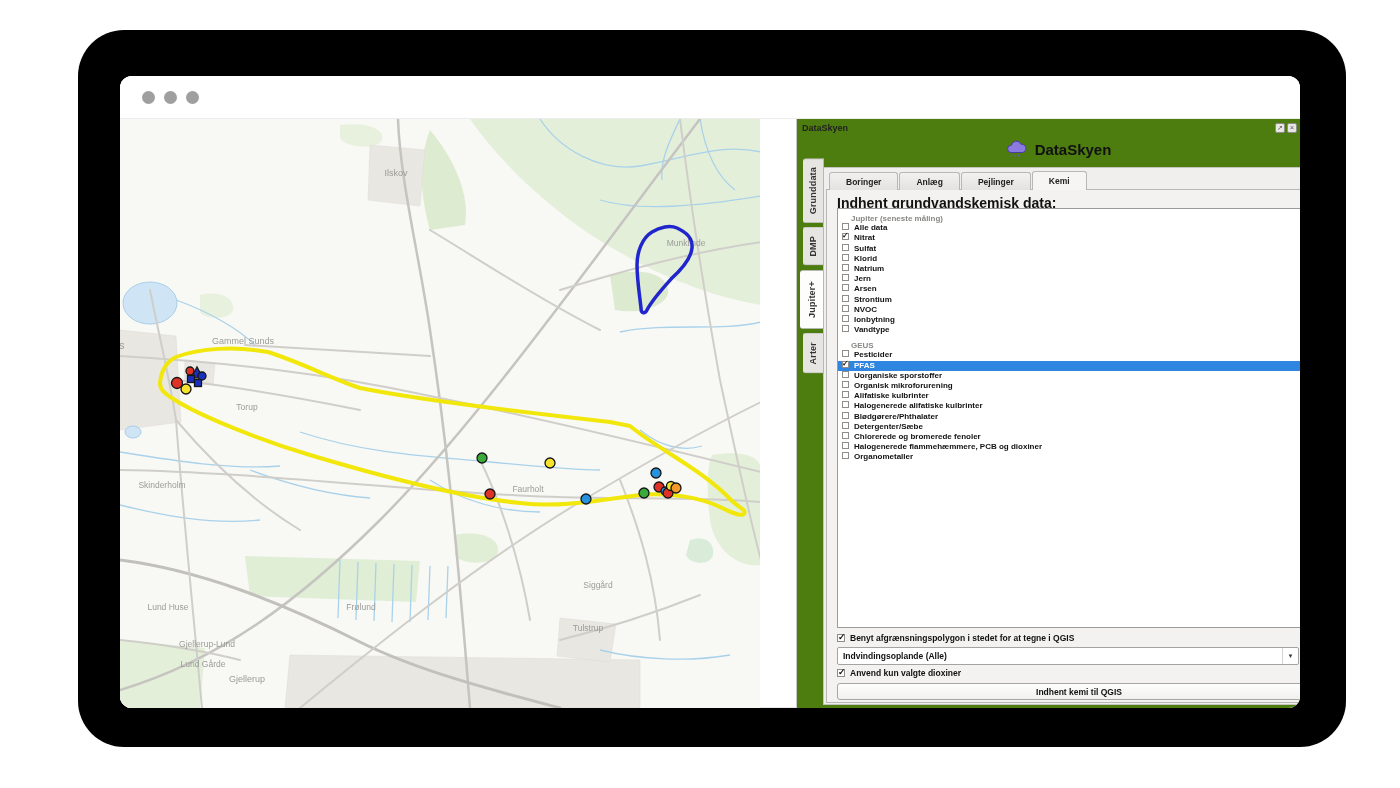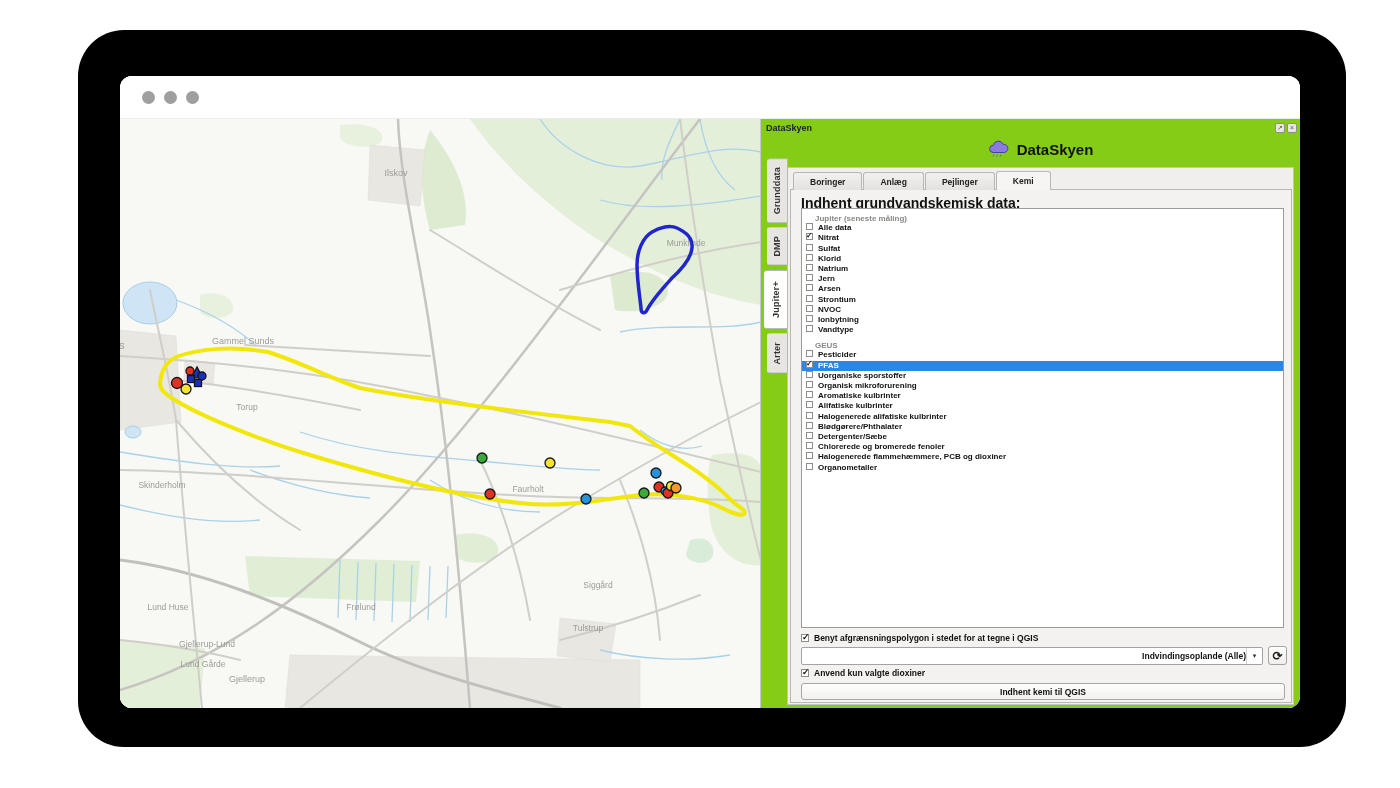--- a/index.html
+++ b/index.html
@@ -8,21 +8,21 @@
   .window { position:absolute; left:120px; top:76px; width:1180px; height:632px; background:#fff; border-radius:12px; overflow:hidden; box-shadow:0 0 0 1px #e8e8e8 inset; }
   .titlebar { height:43px; background:#fff; border-bottom:1px solid #ececec; display:flex; align-items:center; padding-left:22px; }
   .tl-dot { width:13px; height:13px; border-radius:50%; background:#9f9f9f; margin-right:9px; }
   .content { position:absolute; top:43px; left:0; right:0; bottom:0; display:flex; }
 
   
   .map { position:relative; width:640px; height:589px; background:#f8f8f5; overflow:hidden; flex:none; }
   .map svg { display:block; }
 
   
-  .panel { position:relative; flex:1; background:#84cc16; border-left:1px solid #c9c7c4; font-family:"Liberation Sans", sans-serif; }
+  .panel { position:relative; flex:1; background:#4d7c0f; border-left:1px solid #c9c7c4; font-family:"Liberation Sans", sans-serif;margin-left:36px; }
   .dock-title { position:absolute; left:5px; top:4px; font-size:9px; font-weight:bold; color:#222; }
   .dock-btns { position:absolute; right:3px; top:4px; display:flex; gap:2px; }
   .dock-btn { width:10px; height:10px; border:1px solid #8f8d8a; background:#e9e7e4; font-size:7px; line-height:8px; text-align:center; color:#555; border-radius:2px; }
   .plugin-header { position:absolute; left:30px; right:10px; top:17px; height:26px; display:flex; align-items:center; justify-content:center; gap:7px; }
   .plugin-header .title { font-size:15px; font-weight:bold; color:#111; }
   .outer-frame { position:absolute; left:26px; top:48px; width:507px; height:538px; border:1px solid #c6c4c1; background:#f0efed; }
 
   .side-tabs { position:absolute; left:1px; top:39px; width:26px; }
   .side-tab { writing-mode:vertical-rl; transform:rotate(180deg); background:#e7e5e2; border:1px solid #b9b7b4; border-right:none; border-radius:0 3px 3px 0; font-size:9px; font-weight:bold; color:#333; padding:8px 3px; margin-bottom:4px; margin-left:5px; width:21px; display:flex; align-items:center; justify-content:center; letter-spacing:0.2px; }
   .side-tab.active { background:#fdfdfc; margin-left:2px; width:24px; padding:10px 3px; }
@@ -38,21 +38,21 @@
   .chem-row { height:10.2px; display:flex; align-items:flex-start; font-size:8px; font-weight:bold; color:#111; }
   .chem-row.selected { background:#2e86e0; color:#fff; }
   .cb { flex:none; width:7px; height:7px; border:1px solid #8f8d8a; background:#fff; margin:0 5px 0 4px; position:relative; }
   .cb .ck { position:absolute; left:-1px; top:-3px; font-size:8px; color:#111; font-weight:bold; }
   .grp-gap { height:5px; }
 
   .opt-row { position:absolute; left:10px; display:flex; align-items:center; font-size:8.5px; font-weight:bold; color:#111; }
   .opt-row .cb { width:8px; height:8px; margin:0 5px 0 0; }
   .opt-row .cb .ck { font-size:9px; top:-3px; left:0; }
   .combo { position:absolute; left:10px; top:457px; width:462px; height:18px; border:1px solid #a5a3a0; background:#fff; border-radius:2px; display:flex; align-items:center; }
-  .combo .val { flex:1; font-size:8.5px; font-weight:bold; color:#111; padding-left:5px;text-align:right; }
+  .combo .val { flex:1; font-size:8.5px; font-weight:bold; color:#111; padding-left:5px; }
   .combo .arrow-box { width:16px; height:100%; border-left:1px solid #d5d3d0; display:flex; align-items:center; justify-content:center; font-size:7px; color:#333; }
   .refresh-btn { position:absolute; left:477px; top:456px; width:19px; height:19px; border:1px solid #a5a3a0; border-radius:3px; background:linear-gradient(#fefefe,#efeeec); font-size:12px; font-weight:bold; color:#222; display:flex; align-items:center; justify-content:center; }
   .fetch-btn { position:absolute; left:10px; top:493px; width:484px; height:17px; border:1px solid #a8a6a3; border-radius:3px; background:linear-gradient(#fefefe,#f1f0ee); font-size:8.5px; font-weight:bold; color:#111; display:flex; align-items:center; justify-content:center; }
 </style>
 </head>
 <body>
 
 <div class="backdrop"></div>
 
 <div class="window">
@@ -270,24 +270,20 @@
             <div class="chem-row">
               <span class="cb"></span>
               <span>Uorganiske sporstoffer</span>
             </div>
             <div class="chem-row">
               <span class="cb"></span>
               <span>Organisk mikroforurening</span>
             </div>
             <div class="chem-row">
               <span class="cb"></span>
-              <span>Aromatiske kulbrinter</span>
-            </div>
-            <div class="chem-row">
-              <span class="cb"></span>
               <span>Alifatiske kulbrinter</span>
             </div>
             <div class="chem-row">
               <span class="cb"></span>
               <span>Halogenerede alifatiske kulbrinter</span>
             </div>
             <div class="chem-row">
               <span class="cb"></span>
               <span>Blødgørere/Phthalater</span>
             </div>

